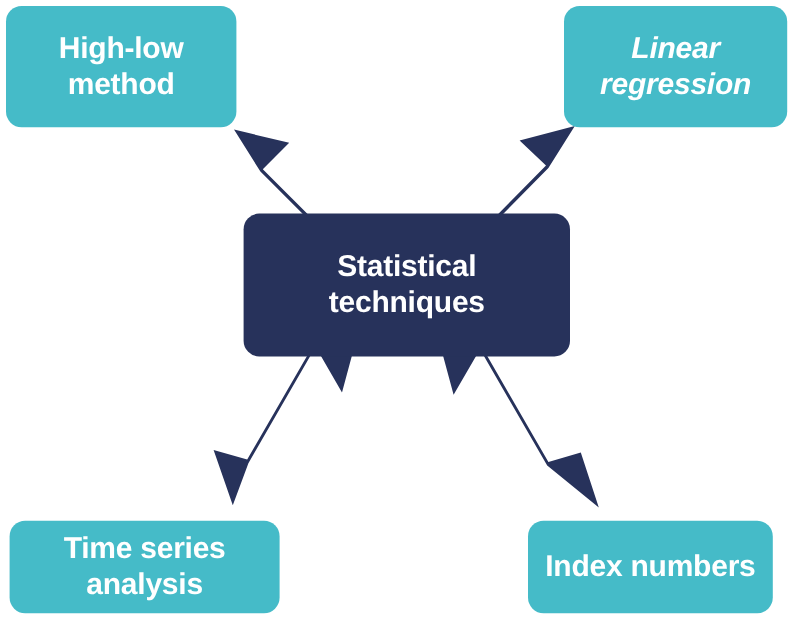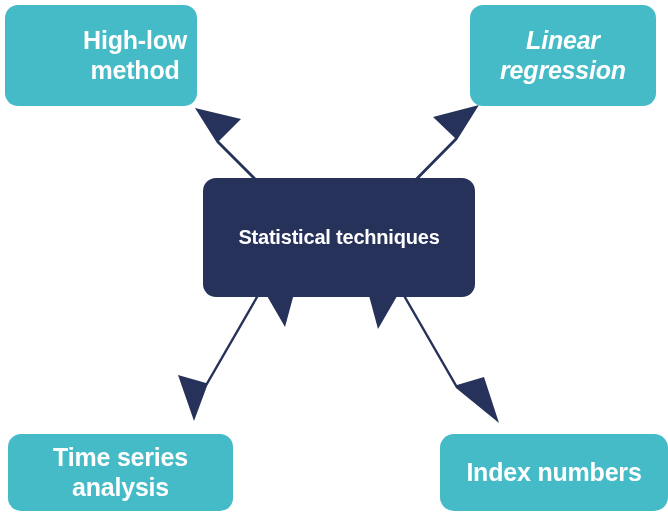--- a/index.html
+++ b/index.html
@@ -37,37 +37,37 @@
     line-height: 1.18;
     letter-spacing: -0.2px;
   }
   .node-leaf {
     background: #45bbc8;
     font-size: 25px;
     z-index: 3;
   }
   .node-center {
     background: #27325b;
-    font-size: 20px;
+    font-size: 25px;
     z-index: 2;
   }
   #node-high-low-method {
-    left: 5px;  top: 5px;  width: 192px; height: 101px; justify-content: flex-end;
+    left: 5px;  top: 5px;  width: 192px; height: 101px;
   }
   #node-linear-regression {
     left: 470px; top: 5px; width: 186px; height: 101px; font-style: italic;
   }
   #node-statistical-techniques {
     left: 203px; top: 178px; width: 272px; height: 119px;
   }
   #node-time-series-analysis {
     left: 8px;  top: 434px; width: 225px; height: 77px;
   }
   #node-index-numbers {
-    left: 440px; top: 434px; width: 228px; height: 77px; border-radius: 14px;
+    left: 440px; top: 434px; width: 204px; height: 77px;
   }
   .node-label {
     display: block;
     padding: 0 10px;
   }
 </style>
 </head>
 <body>
 
 <div id="diagram-canvas">

